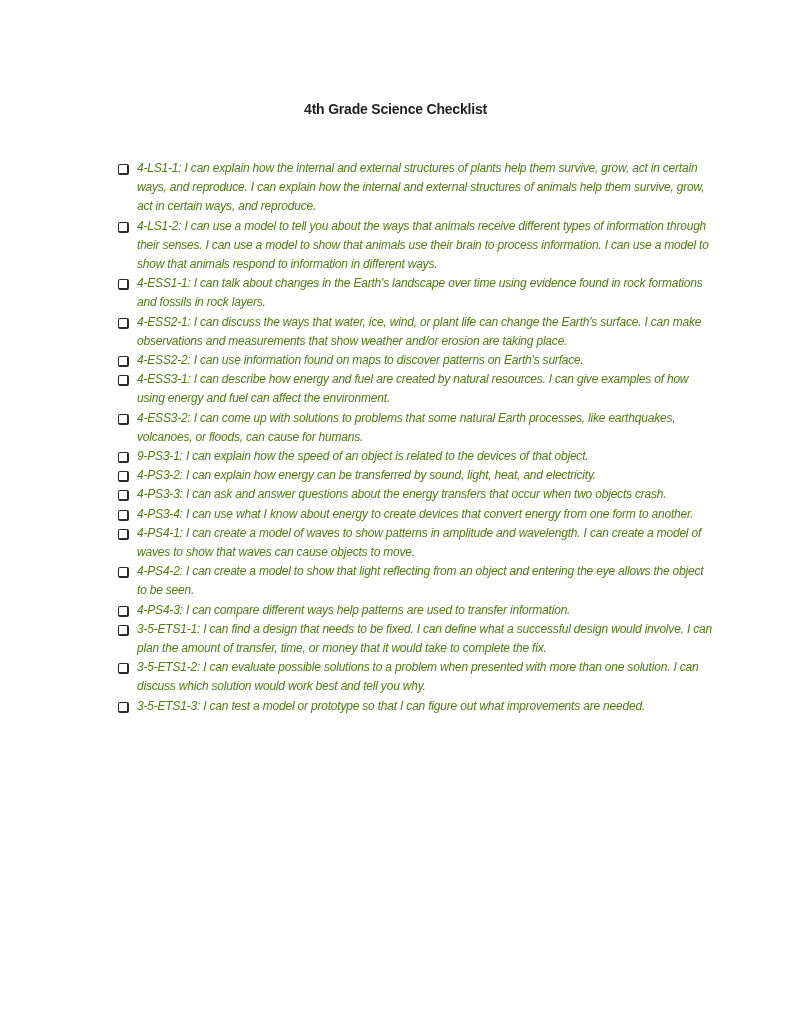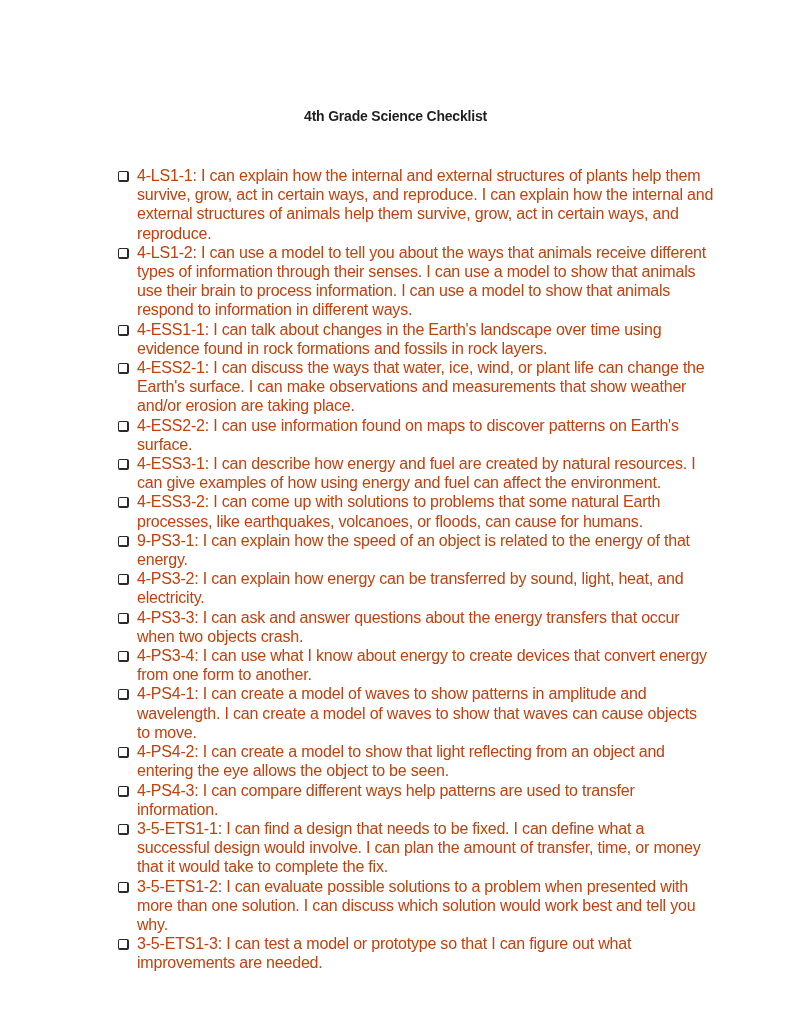--- a/index.html
+++ b/index.html
@@ -14,42 +14,43 @@
     font-family: "Liberation Sans", sans-serif;
     color: #1f1f1f;
   }
   .page {
     width: 791px;
     height: 1024px;
     background: #ffffff;
     box-sizing: border-box;
   }
   .doc-title {
-    margin: 14px;
+    margin: 7px;
     padding-top: 93px;
     text-align: center;
     font-size: 14px;
     line-height: 18px;
     font-weight: bold;
     color: #1f1f1f;
     letter-spacing: -0.2px;
   }
   .checklist {
     list-style: none;
     margin: 41px 0 0 118px;
     padding: 0;
     width: 596px;
   }
   .checklist-item {
     position: relative;
     padding-left: 19px;
-    font-size: 16px;
+    font-size: 12px;
     line-height: 19.2px;
     letter-spacing: -0.2px;
-    color: #c2410c;
+    color: #4d7c0f;
+    font-style: italic;
   }
   .checkbox {
     position: absolute;
     left: 0;
     top: 5px;
     width: 8px;
     height: 8px;
     border: 1.4px solid #2a2a2a;
     border-right-width: 2.6px;
     border-bottom-width: 2.6px;
@@ -95,21 +96,21 @@
       <span>I can describe how energy and fuel are created by natural resources. I can give examples of how using energy and fuel can affect the environment.</span>
     </li>
     <li class="checklist-item">
       <span class="checkbox"></span>
       <span>4-ESS3-2:</span>
       <span>I can come up with solutions to problems that some natural Earth processes, like earthquakes, volcanoes, or floods, can cause for humans.</span>
     </li>
     <li class="checklist-item">
       <span class="checkbox"></span>
       <span>9-PS3-1:</span>
-      <span>I can explain how the speed of an object is related to the energy of that energy.</span>
+      <span>I can explain how the speed of an object is related to the devices of that object.</span>
     </li>
     <li class="checklist-item">
       <span class="checkbox"></span>
       <span>4-PS3-2:</span>
       <span>I can explain how energy can be transferred by sound, light, heat, and electricity.</span>
     </li>
     <li class="checklist-item">
       <span class="checkbox"></span>
       <span>4-PS3-3:</span>
       <span>I can ask and answer questions about the energy transfers that occur when two objects crash.</span>

